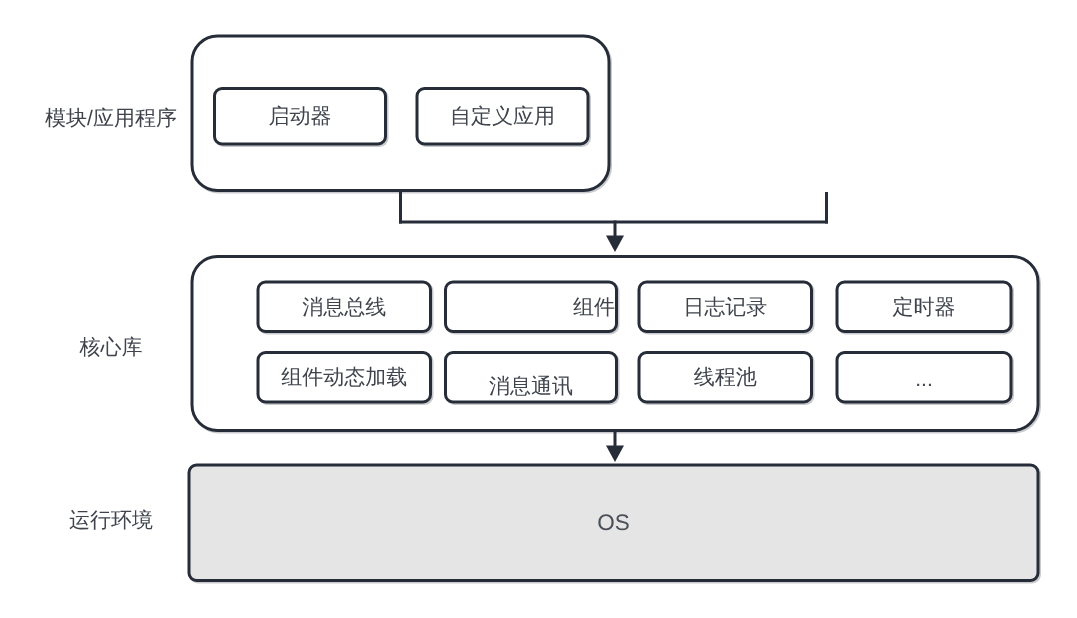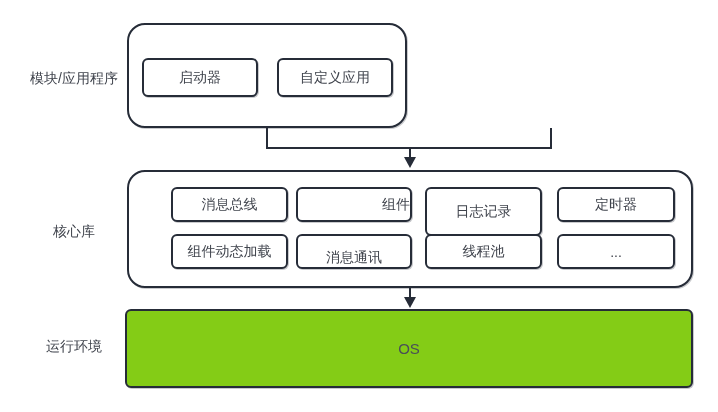--- a/index.html
+++ b/index.html
@@ -49,21 +49,21 @@
   }
   .arrowhead{
     position:absolute;
     width:0;height:0;
     border-left:6px solid transparent;
     border-right:6px solid transparent;
     border-top:11px solid var(--border);
   }
   .os-box{
     position:absolute;
-    background:#84cc16;
+    background:#e5e5e5;
     border:2px solid var(--border);
     border-radius:6px;
     box-shadow:1px 1px 0 rgba(38,44,56,0.25);
     box-sizing:border-box;
     display:flex;align-items:center;justify-content:center;
     font-size:15px;
     color:#4a4f58;
   }
 </style>
 </head>
@@ -93,21 +93,21 @@
     <div class="arrowhead" style="left:404px;top:157px;"></div>
   </div>
 
   <div class="group-box" style="left:127px;top:170px;width:566px;height:118px;">
     <div class="chip" style="left:42px;top:15px;width:117px;height:35px;">
       <span>消息总线</span>
     </div>
     <div class="chip" style="left:167px;top:15px;width:116px;height:35px;justify-content:flex-end;">
       <span>组件</span>
     </div>
-    <div class="chip" style="left:296px;top:15px;width:117px;height:49px;">
+    <div class="chip" style="left:296px;top:15px;width:117px;height:35px;">
       <span>日志记录</span>
     </div>
     <div class="chip" style="left:428px;top:15px;width:118px;height:35px;">
       <span>定时器</span>
     </div>
     <div class="chip" style="left:42px;top:62px;width:117px;height:35px;">
       <span>组件动态加载</span>
     </div>
     <div class="chip" style="left:167px;top:62px;width:116px;height:35px;align-items:flex-end;">
       <span>消息通讯</span>

